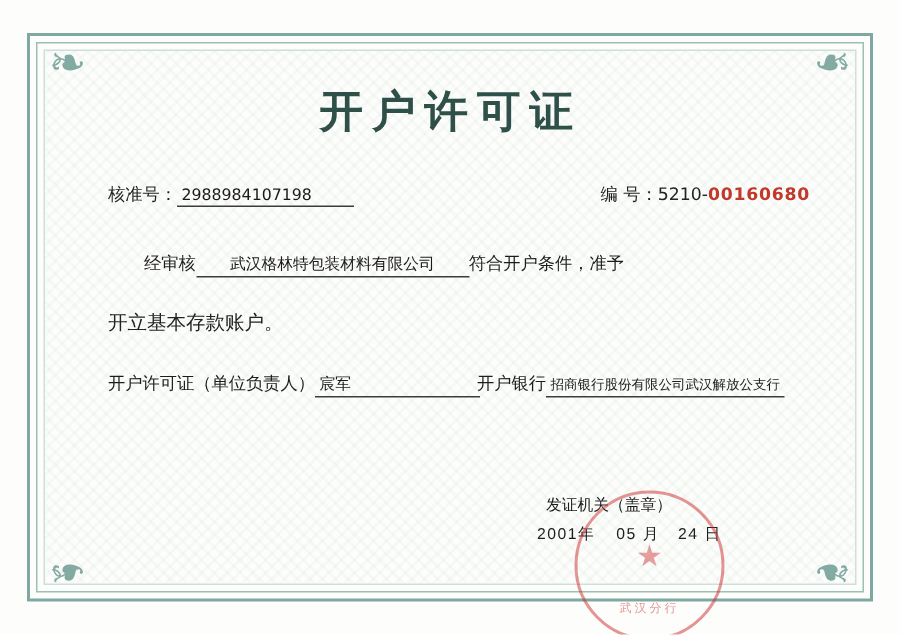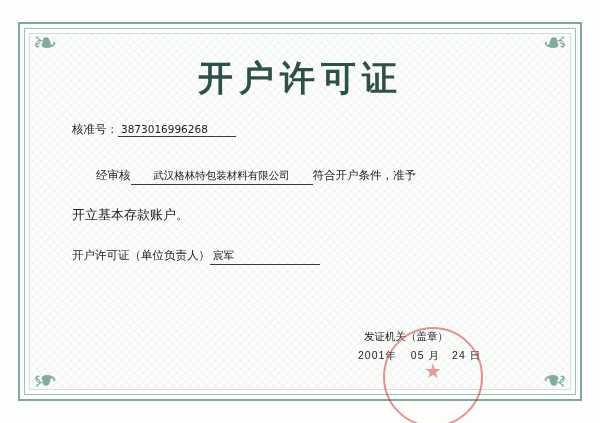--- a/index.html
+++ b/index.html
@@ -63,21 +63,21 @@
   .corner.tr { right: 22px; top: 26px; transform: scaleX(-1); }
   .corner.bl { left: 22px; bottom: 26px; transform: scaleY(-1); }
   .corner.br { right: 22px; bottom: 26px; transform: scale(-1,-1); }
 
   .title {
     position: absolute;
     left: 1px; right: 0;
     top: 55px;
     text-align: center;
     font-family: "DejaVu Serif", "Liberation Serif", serif;
-    font-size: 35px;
+    font-size: 29px;
     font-weight: bold;
     letter-spacing: 6px;
     color: #2f4f49;
   }
 
   .row {
     position: absolute;
     font-family: "DejaVu Sans", "Liberation Sans", sans-serif;
     font-size: 11.5px;
     color: #222;
@@ -191,38 +191,45 @@
   <div class="border-hair"></div>
 
   <div class="corner tl">❧</div>
   <div class="corner tr">❧</div>
   <div class="corner bl">❧</div>
   <div class="corner br">❧</div>
 
   <div class="title">开户许可证</div>
 
   <div class="row" id="approval-row">
-    <span class="label">核准号：</span><span class="filled">3873016996268</span>
-  </div>
-
+    <span class="label">核准号：</span><span class="filled">2988984107198</span>
+  </div>
+
+  <div class="row" id="serial-row">
+    <span class="label">编 号：</span><span>5210-</span><span id="serial-number">00160680</span>
+  </div>
 
   <div class="row" id="body-line-1">
     <span class="label">经审核</span><span class="filled">武汉格林特包装材料有限公司</span><span class="label">符合开户条件，准予</span>
   </div>
 
   <div class="row" id="body-line-2">开立基本存款账户。</div>
 
   <div class="row" id="rep-row">
     <span class="label">开户许可证（单位负责人）</span><span class="filled rep-name">宸军</span>
   </div>
 
+  <div class="row" id="bank-row">
+    <span class="label">开户银行</span><span class="filled bank-name">招商银行股份有限公司武汉解放公支行</span>
+  </div>
 
 
   <div class="issuer">发证机关（盖章）</div>
 
   <div class="issue-date">
     <span>2001</span><span class="yr">年</span><span>05</span><span class="mo">月</span><span>24</span><span class="dy">日</span>
   </div>
 
   <div class="seal">
     <div class="seal-star">★</div>
+    <div class="seal-text-bottom">武汉分行</div>
   </div>
 </div>
 
 </body></html>

